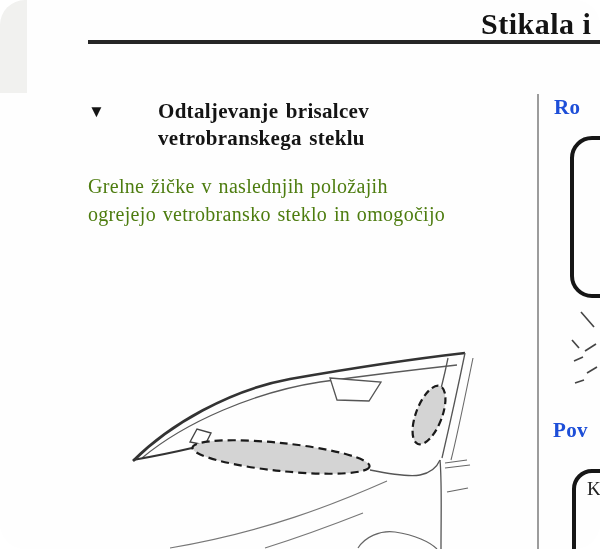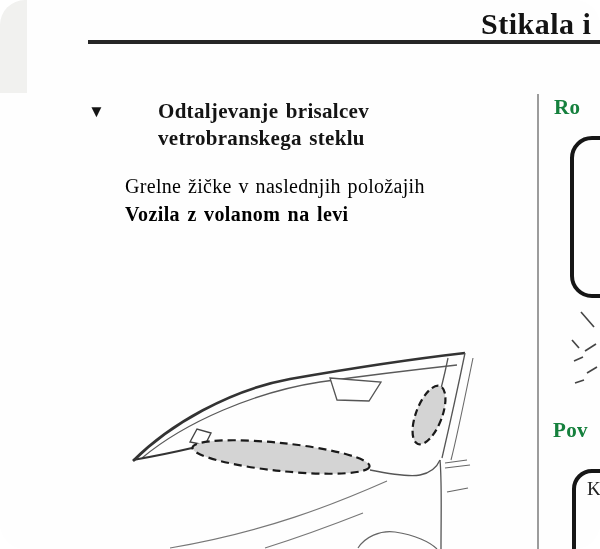--- a/index.html
+++ b/index.html
@@ -31,31 +31,31 @@
   }
   .section-heading .marker{
     width:29px;font-size:17px;line-height:27px;color:#141414;
   }
   .section-heading .lines{
     font-size:21px;font-weight:bold;line-height:27px;color:#141414;
     letter-spacing:.3px;word-spacing:2px;white-space:nowrap;margin-left:41px;
   }
   .paragraph{
     position:absolute;left:88px;top:172px;
-    font-size:20px;line-height:28px;color:#000000;
-    letter-spacing:.3px;word-spacing:1.5px;white-space:nowrap;margin-left:37px;
+    font-size:20px;line-height:28px;color:#4d7c0f;
+    letter-spacing:.3px;word-spacing:1.5px;white-space:nowrap;
   }
   .paragraph .bold-line{font-weight:bold;letter-spacing:.4px;word-spacing:2px;}
   .car-illustration{position:absolute;left:85px;top:332px;}
   .v-divider{
     position:absolute;left:537px;top:94px;width:2px;height:455px;
     background:#9c9c9c;
   }
   .right-heading{
-    position:absolute;font-size:21px;font-weight:bold;color:#15803d;
+    position:absolute;font-size:21px;font-weight:bold;color:#1d4ed8;
     white-space:nowrap;letter-spacing:.3px;
   }
   .right-heading.top{left:554px;top:95px;}
   .right-heading.bottom{left:553px;top:418px;}
   .rounded-box{
     position:absolute;border:4px solid #161616;background:transparent;
   }
   .rounded-box.box1{left:570px;top:136px;width:80px;height:154px;border-radius:22px;}
   .rounded-box.box2{left:572px;top:469px;width:80px;height:110px;border-radius:20px;}
   .box2-label{
@@ -78,21 +78,21 @@
   <div class="section-heading">
     <div class="marker">▼</div>
     <div class="lines">
       <div>Odtaljevanje brisalcev</div>
       <div>vetrobranskega steklu</div>
     </div>
   </div>
 
   <div class="paragraph">
     <div>Grelne žičke v naslednjih položajih</div>
-    <div class="bold-line">Vozila z volanom na levi</div>
+    <div>ogrejejo vetrobransko steklo in omogočijo</div>
   </div>
 
   <svg class="car-illustration" width="455" height="217" viewBox="0 0 455 217">
 
     <path d="M48,129 C85,92 145,58 205,47 C268,36 345,25 380,21" fill="none" stroke="#333" stroke-width="2.6"></path>
 
     <path d="M57,126 C100,90 170,60 235,50 C292,42 345,36 372,33" fill="none" stroke="#5a5a5a" stroke-width="1.3"></path>
 
     <path d="M48,128 C65,125 90,120 107,116" fill="none" stroke="#333" stroke-width="2.2"></path>
 

